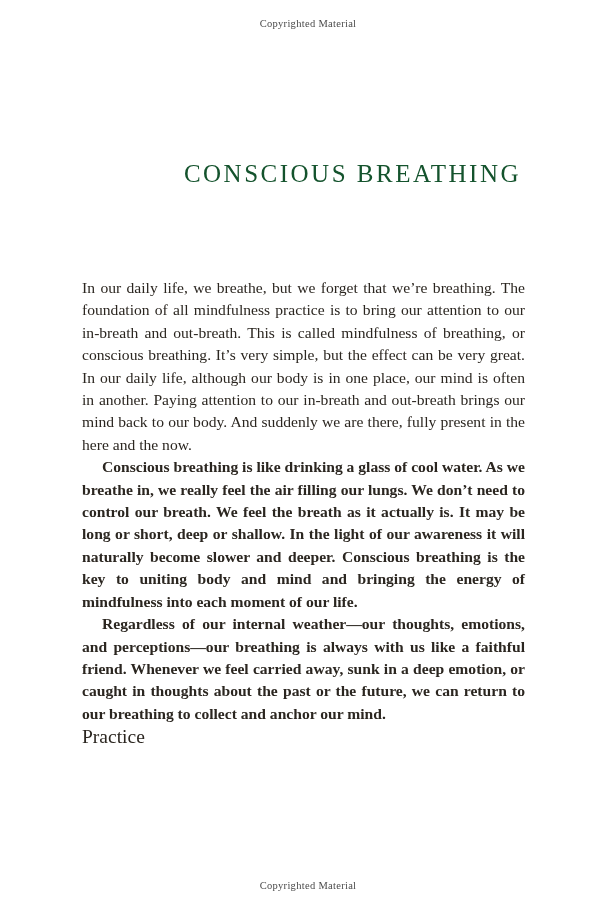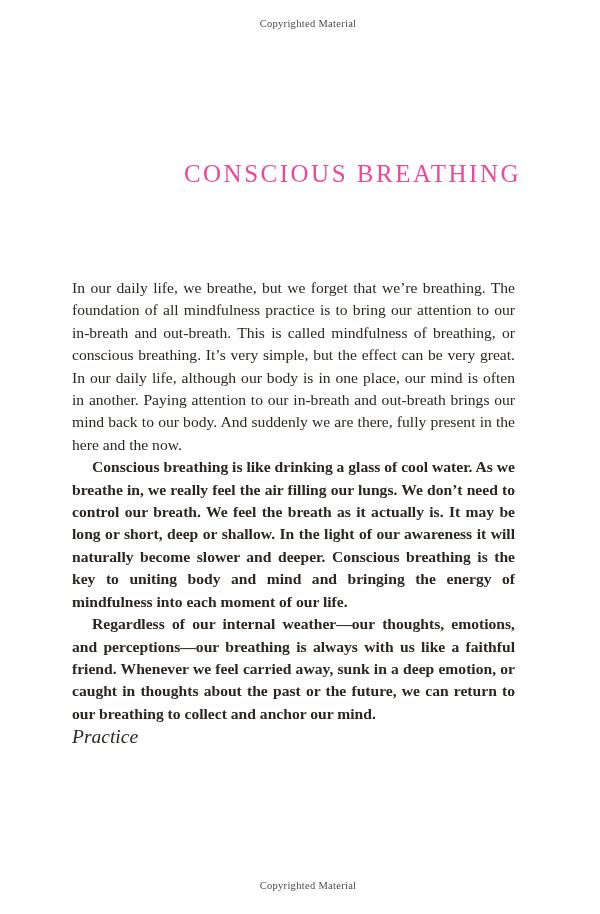--- a/index.html
+++ b/index.html
@@ -34,42 +34,41 @@
   .chapter-title {
     position: absolute;
     top: 160px;
     left: 78px;
     width: 443px;
     text-align: right;
     font-family: "Liberation Serif", serif;
     font-size: 25px;
     font-weight: 400;
     letter-spacing: 2.5px;
-    color: #ec4899;
+    color: #14532d;
     white-space: nowrap;
   }
   .text-block {
     position: absolute;
     top: 277px;
-    left: 72px;
+    left: 82px;
     width: 443px;
     color: #2b2620;
     font-size: 15.6px;
     line-height: 22.4px;
     text-align: justify;
   }
   .text-block p {
     margin: 0;
   }
   .text-block p.indent {
     text-indent: 20px;
     font-weight: bold;
   }
   .practice-heading {
-    font-style: italic;
     font-size: 19.5px;
     line-height: 24px;
     margin-top: 30px;
     text-align: left;
     color: #2b2620;
   }
   .after-practice {
     margin-top: 13px;
   }
 </style>

